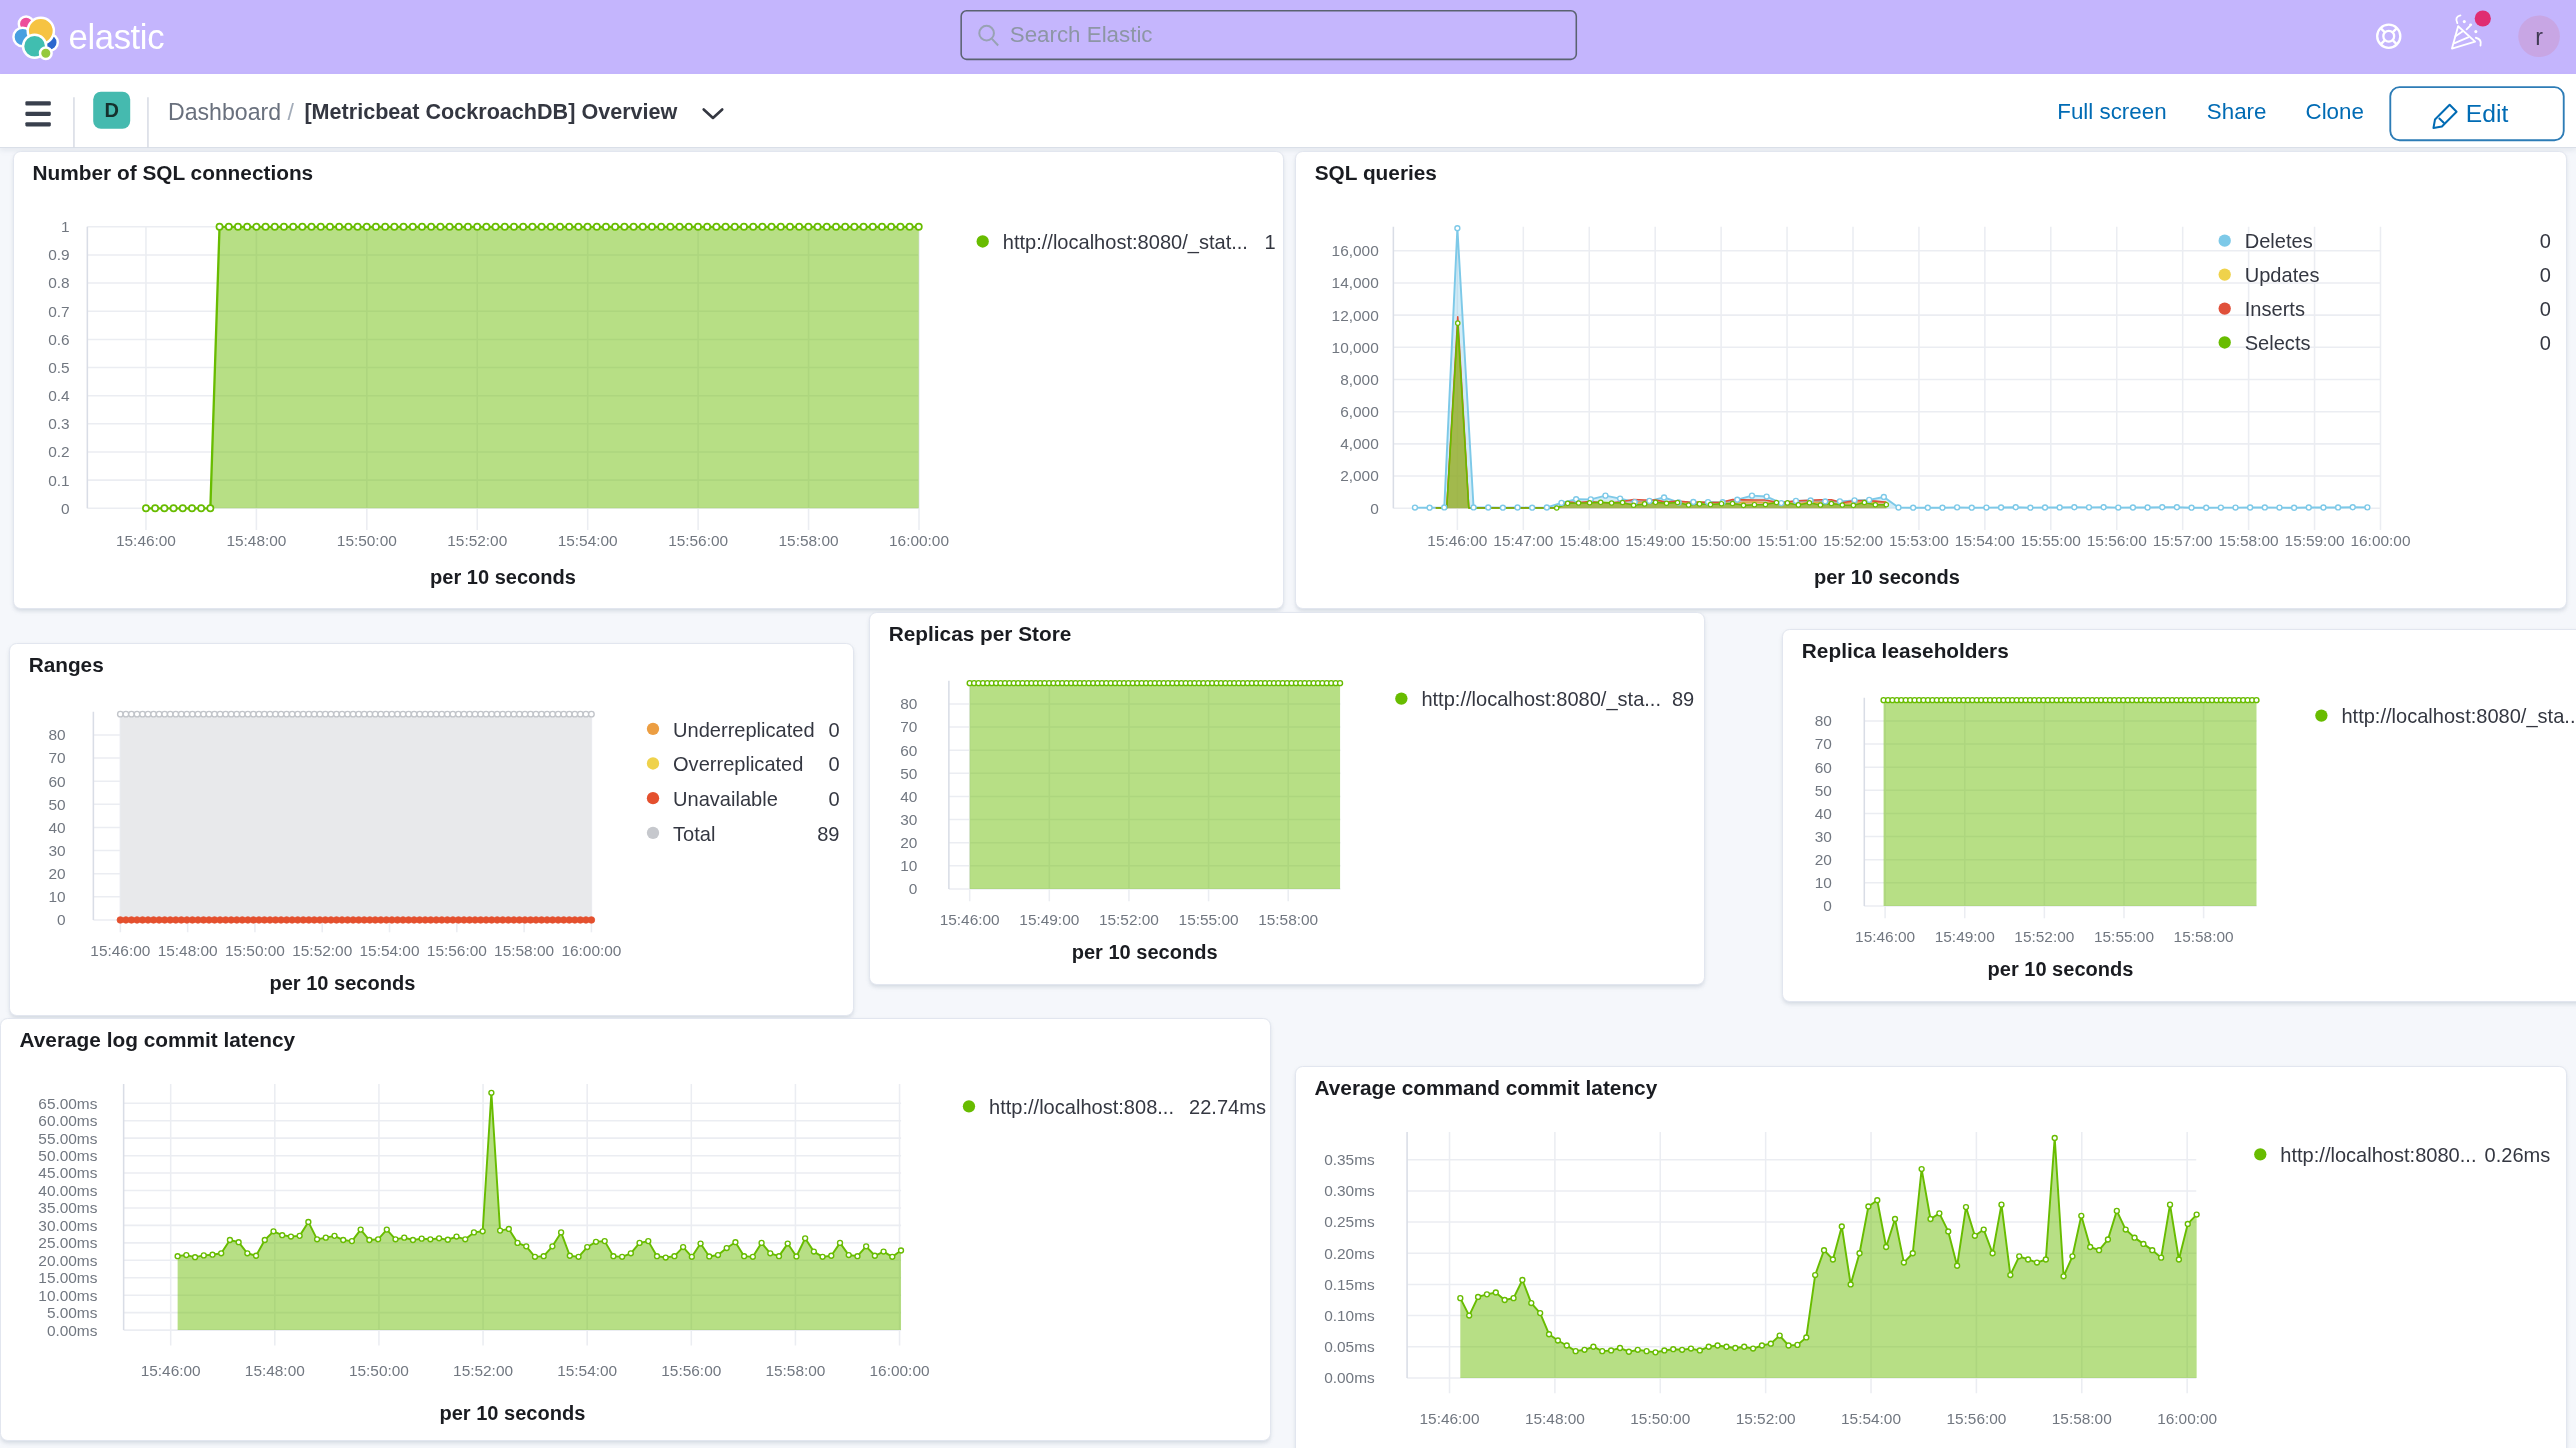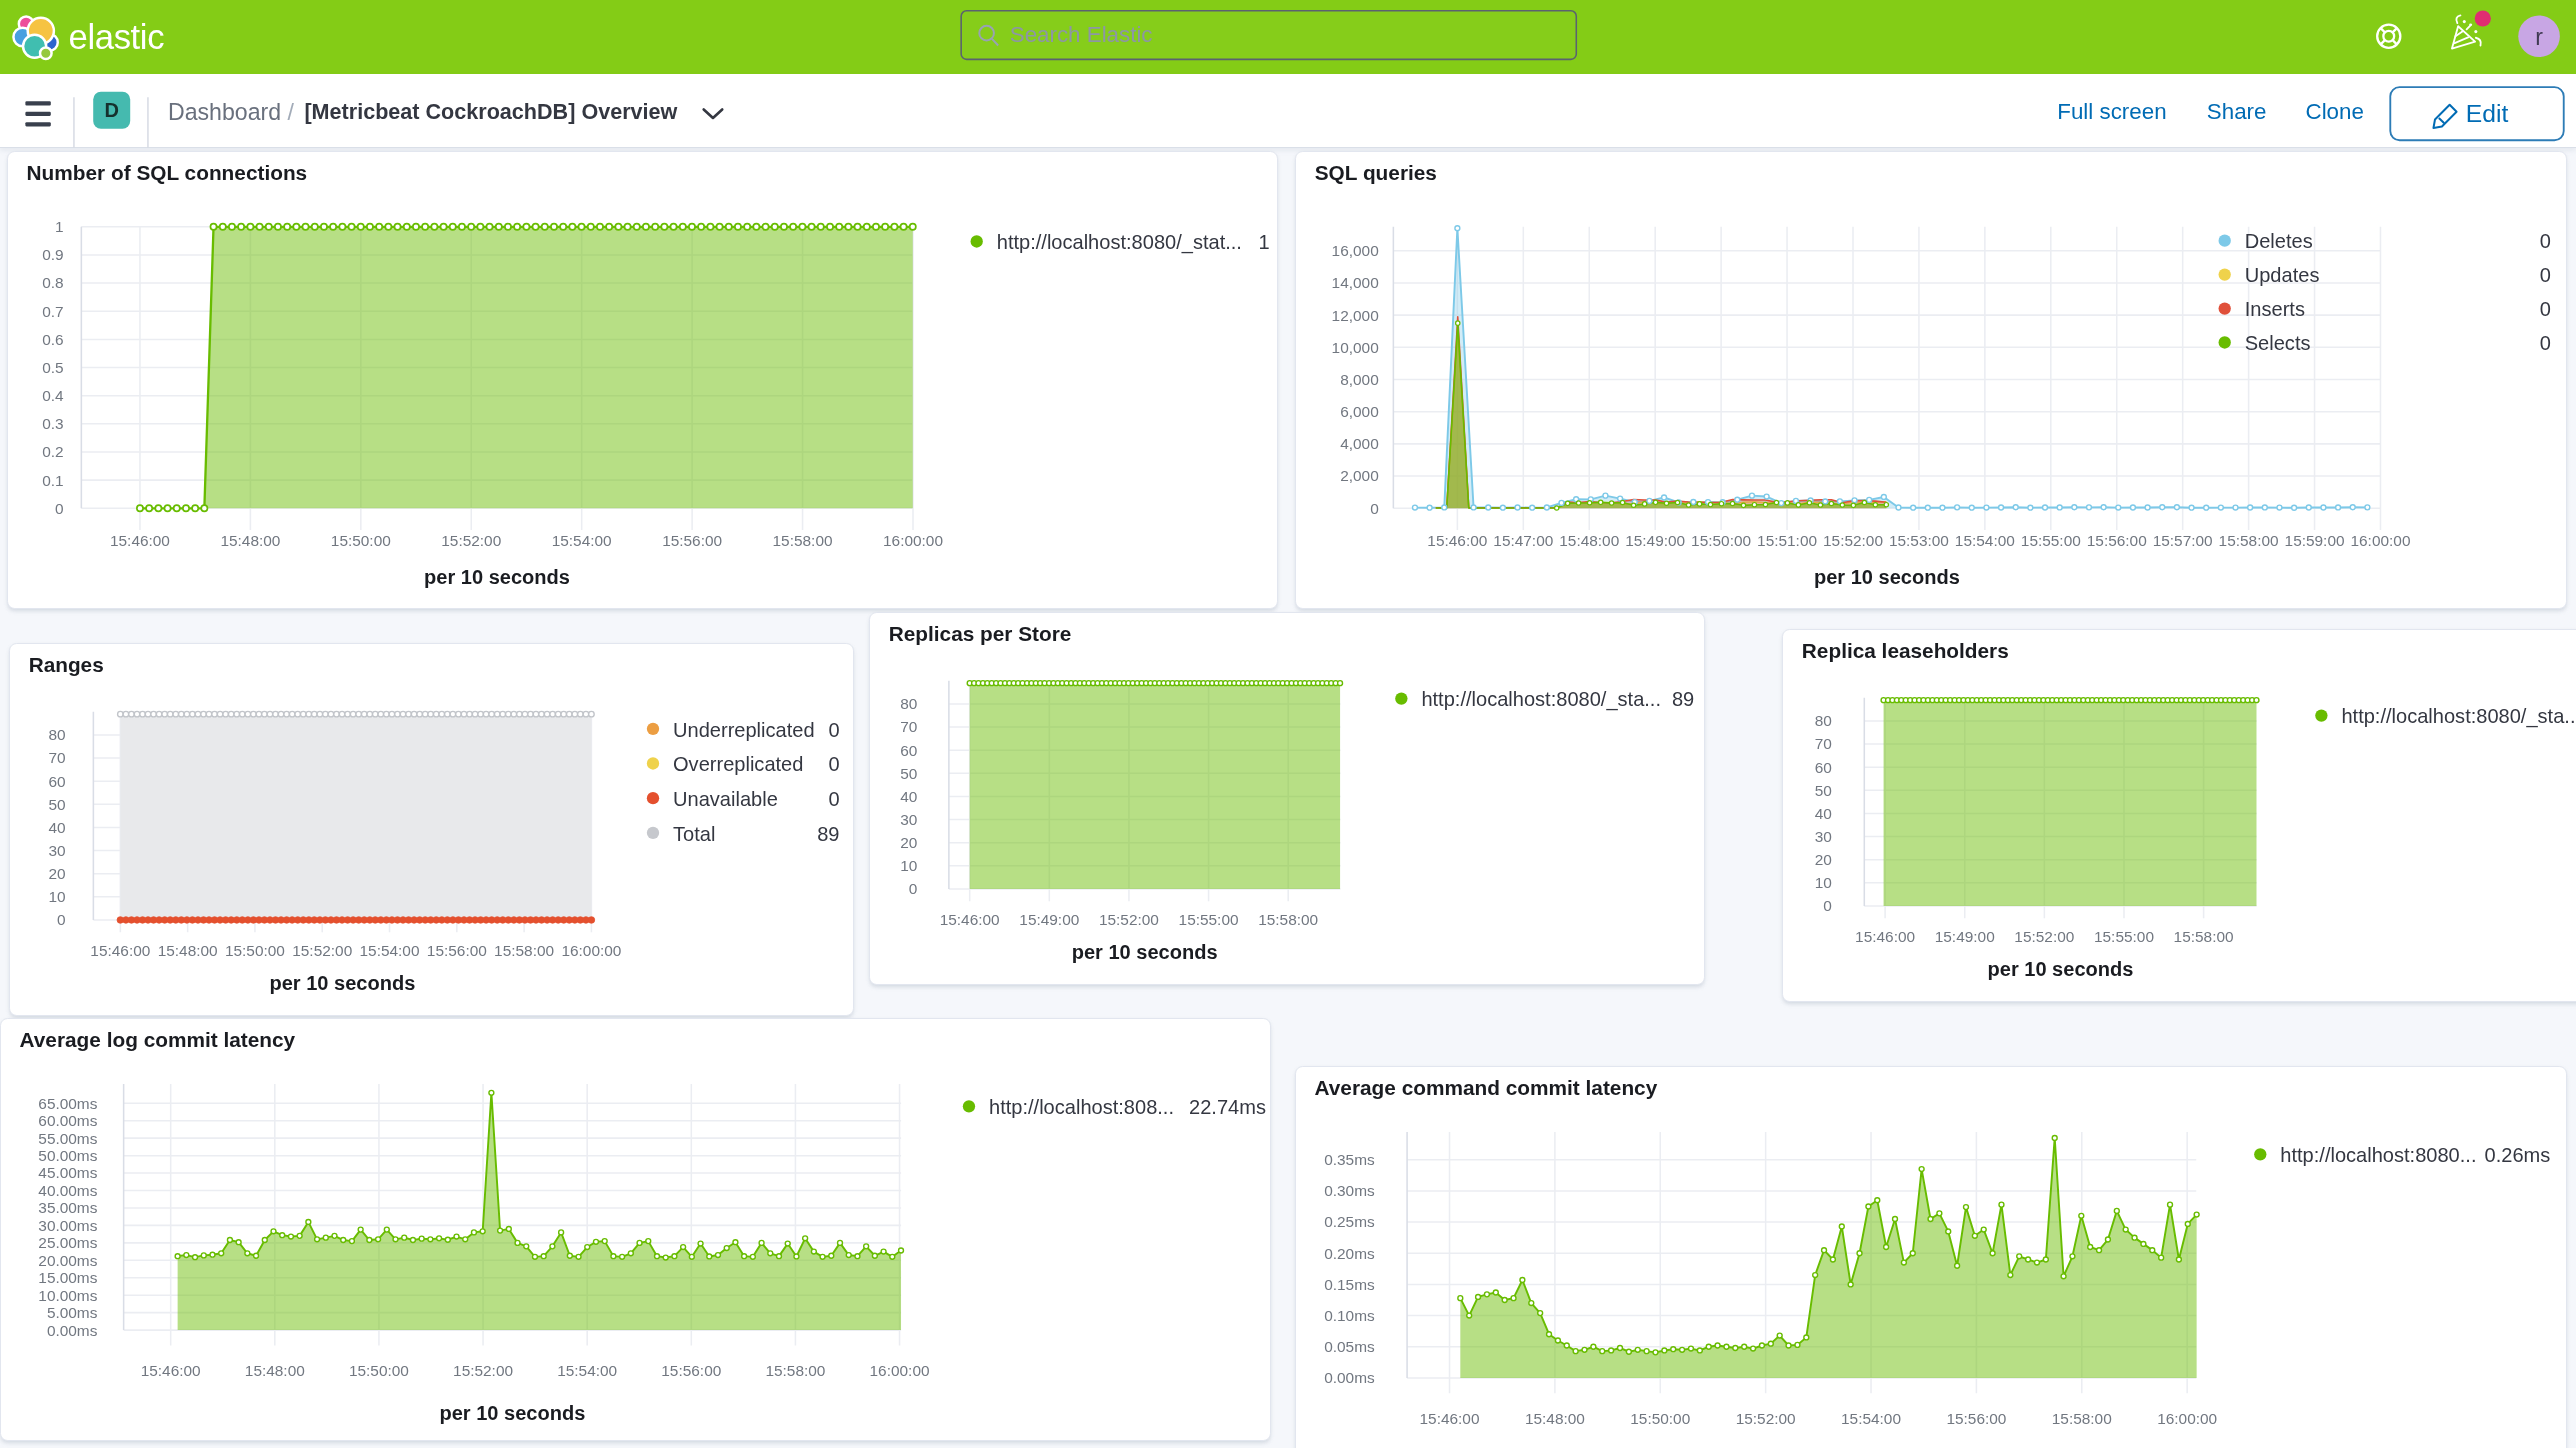--- a/index.html
+++ b/index.html
@@ -1,17 +1,17 @@
 <!DOCTYPE html>
 <html style="font-size:12.3px"><head><meta charset="utf-8"><style>
 * { margin:0; padding:0; box-sizing:border-box; }
 html,body { width:2576px; height:1448px; overflow:hidden; }
 body { font-family:"Liberation Sans", sans-serif; background:#f5f7fb; }
 #root { position:relative; width:2576px; height:1448px; }
-#hdr { position:absolute; left:0; top:0; width:2576px; height:74px; background:#84cc16; }
+#hdr { position:absolute; left:0; top:0; width:2576px; height:74px; background:#c4b5fd; }
 #nav { position:absolute; left:0; top:74px; width:2576px; height:74px; background:#fff;
        border-bottom:1.5px solid #dadfe8; box-shadow:0 3.1px 4.6px rgba(150,160,180,0.15); }
 .panel { position:absolute; background:#fff; border:1.5px solid #e2e6ef; border-radius:7.7px;
          box-shadow:0 3.1px 4.6px -1.5px rgba(152,162,179,0.25), 0 1.5px 3.1px rgba(152,162,179,0.1); overflow:hidden; }
 </style></head><body>
 <div id="root">
 <div id="hdr"><svg width="2576" height="74" viewBox="0 0 3340 96" xmlns="http://www.w3.org/2000/svg" font-family="Liberation Sans, sans-serif">
 <g stroke="#fff" stroke-width="3.2">
 <circle cx="33" cy="31" r="9.5" fill="#ED4D9A"></circle>
 <circle cx="28.5" cy="48" r="12" fill="#479FE0"></circle>
@@ -67,21 +67,21 @@
 <text x="2668" y="58" font-size="29" fill="#006BB4">Full screen</text>
 <text x="2862" y="58" font-size="29" fill="#006BB4">Share</text>
 <text x="2990" y="58" font-size="29" fill="#006BB4">Clone</text>
 <rect x="3100" y="17" width="225" height="69" rx="12" fill="#fff" stroke="#2d7cb6" stroke-width="2.4"></rect>
 <g stroke="#006BB4" stroke-width="2.6" fill="none" stroke-linejoin="round">
 <path d="M3158,59 L3177,40 L3186,49 L3167,68 L3156,70 Z"></path>
 <path d="M3163,57 L3170,64"></path>
         </g>
 <text x="3198" y="62" font-size="32" font-weight="500" fill="#006BB4">Edit</text>
 </svg></div>
-<div class="panel" style="left:7px;top:151px;width:1271px;height:458px"><svg width="1268" height="455" viewBox="0 0 1644 590" xmlns="http://www.w3.org/2000/svg" font-family="Liberation Sans, sans-serif">
+<div class="panel" style="left:13px;top:151px;width:1271px;height:458px"><svg width="1268" height="455" viewBox="0 0 1644 590" xmlns="http://www.w3.org/2000/svg" font-family="Liberation Sans, sans-serif">
         <text x="24" y="36" font-size="27" fill="#1a1c21" text-anchor="start" font-weight="bold" dy="0">Number of SQL connections</text>
         <line x1="95" y1="97" x2="1173" y2="97" stroke="#ebedf2" stroke-width="2"></line>
         <line x1="95" y1="133.5" x2="1173" y2="133.5" stroke="#ebedf2" stroke-width="2"></line>
         <line x1="95" y1="170" x2="1173" y2="170" stroke="#ebedf2" stroke-width="2"></line>
         <line x1="95" y1="206.5" x2="1173" y2="206.5" stroke="#ebedf2" stroke-width="2"></line>
         <line x1="95" y1="243" x2="1173" y2="243" stroke="#ebedf2" stroke-width="2"></line>
         <line x1="95" y1="279.5" x2="1173" y2="279.5" stroke="#ebedf2" stroke-width="2"></line>
         <line x1="95" y1="316" x2="1173" y2="316" stroke="#ebedf2" stroke-width="2"></line>
         <line x1="95" y1="352.5" x2="1173" y2="352.5" stroke="#ebedf2" stroke-width="2"></line>
         <line x1="95" y1="389" x2="1173" y2="389" stroke="#ebedf2" stroke-width="2"></line>

